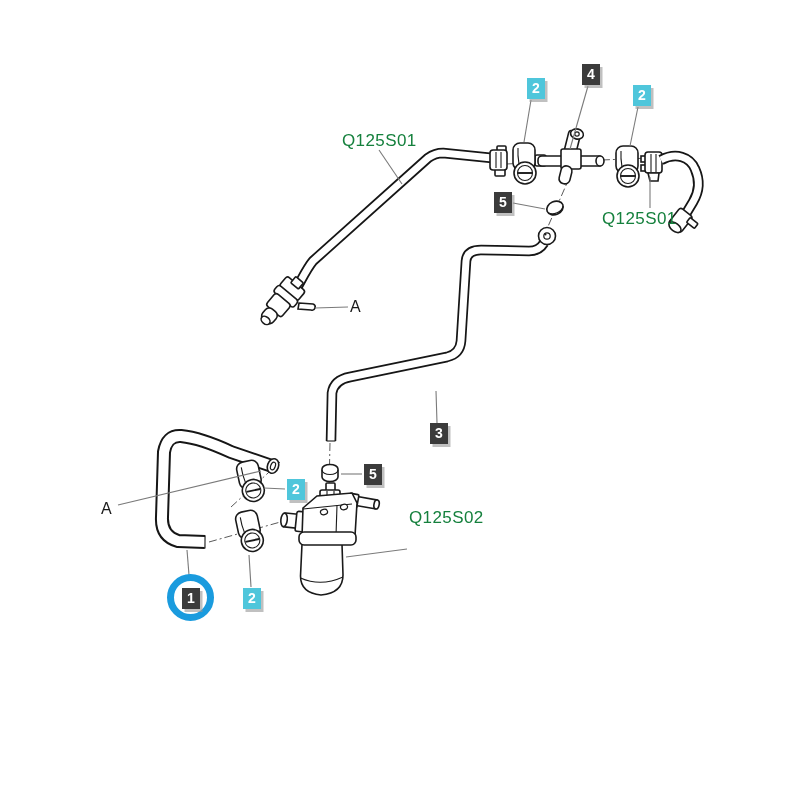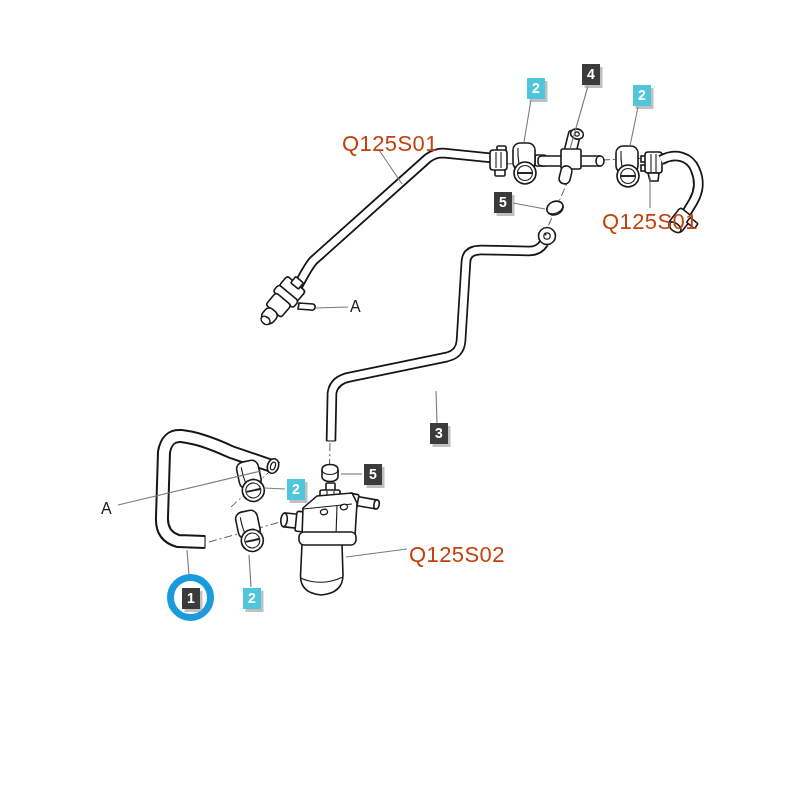--- a/index.html
+++ b/index.html
@@ -13,21 +13,21 @@
   .tn  {stroke:#1a1a1a;stroke-width:1.1;fill:none;}
   .tn2 {stroke:#1a1a1a;stroke-width:1.9;fill:none;}
   .ho  {fill:none;stroke:#161616;stroke-width:10.5;stroke-linejoin:round;stroke-linecap:butt;}
   .hi  {fill:none;stroke:#ffffff;stroke-width:7;stroke-linejoin:round;stroke-linecap:butt;}
   .HO  {fill:none;stroke:#161616;stroke-width:14;stroke-linejoin:round;stroke-linecap:butt;}
   .HI  {fill:none;stroke:#ffffff;stroke-width:10;stroke-linejoin:round;stroke-linecap:butt;}
   .dd  {stroke:#5a5a5a;stroke-width:1;fill:none;stroke-dasharray:8 3 2 3;}
   .ld  {stroke:#7a7a7a;stroke-width:1.1;fill:none;}
 
   
-  .plabel{position:absolute;font-size:22px;color:#c2410c;letter-spacing:.4px;white-space:nowrap;}
+  .plabel{position:absolute;font-size:17px;color:#15803d;letter-spacing:.4px;white-space:nowrap;}
   .rlabel{position:absolute;font-size:16px;color:#1a1a1a;}
 
   
   .badge{position:absolute;width:18px;height:21px;text-align:center;
          font-weight:bold;font-size:14px;line-height:21px;color:#fff;
          box-shadow:2.5px 3px 0 rgba(150,150,150,.6);cursor:pointer;}
   .badge.cyan{background:#4FC6DB;}
   .badge.dark{background:#3B3B3B;}
   .ring{position:absolute;left:167px;top:574px;width:33px;height:33px;
         border:7px solid #1A9BDE;border-radius:50%;}
@@ -183,21 +183,21 @@
     <path class="ld" d="M285,489 L264,488"></path>
     <path class="ld" d="M251,587 L249,555"></path>
     <path class="ld" d="M189,575 L187,550"></path>
     <path class="ld" d="M118,505 L261,471"></path>
     <path class="ld" d="M315,308 L348,307"></path>
   </g>
 </svg>
 
 <div class="plabel" style="left:342px;top:131px">Q125S01</div>
 <div class="plabel" style="left:602px;top:209px">Q125S01</div>
-<div class="plabel" style="left:409px;top:542px">Q125S02</div>
+<div class="plabel" style="left:409px;top:508px">Q125S02</div>
 
 <div class="rlabel" style="left:350px;top:298px">A</div>
 <div class="rlabel" style="left:101px;top:500px">A</div>
 
 <div class="ring"></div>
 
 <div class="badge cyan" style="left:527px;top:78px">2</div>
 <div class="badge dark" style="left:582px;top:64px">4</div>
 <div class="badge cyan" style="left:633px;top:85px">2</div>
 <div class="badge dark" style="left:494px;top:192px">5</div>

